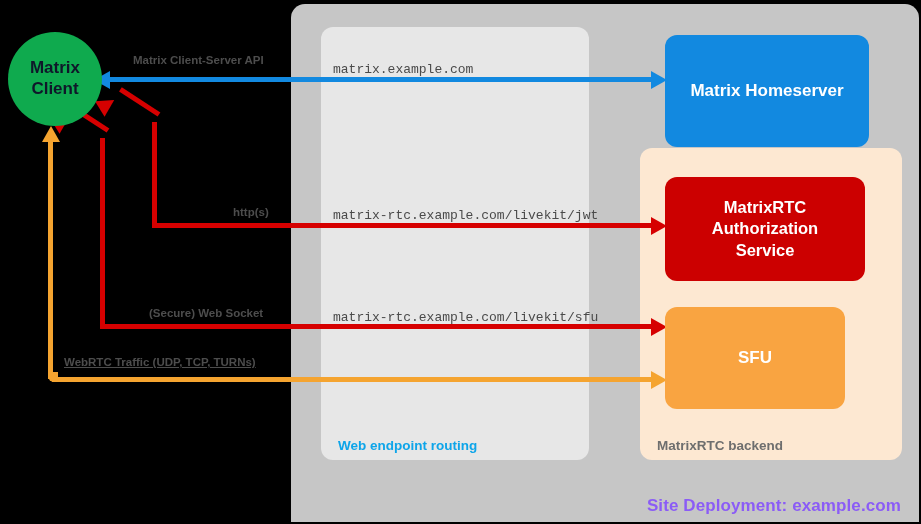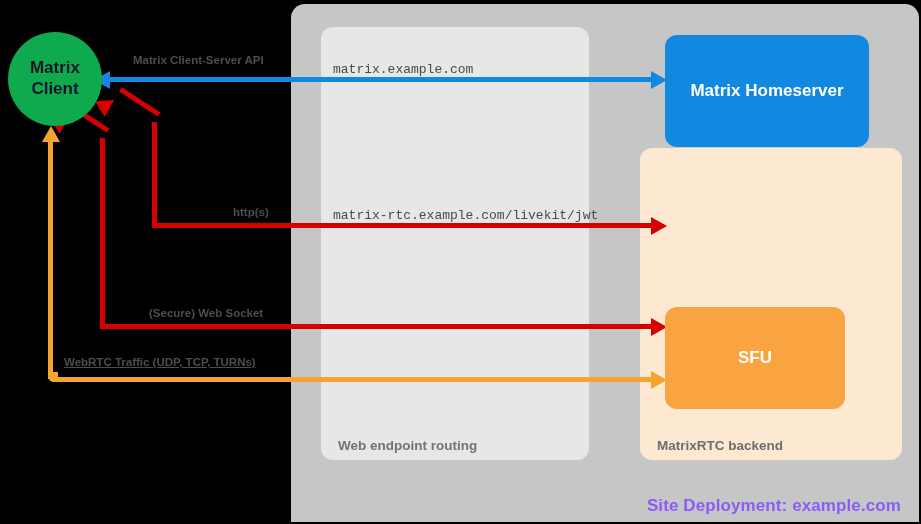--- a/index.html
+++ b/index.html
@@ -32,21 +32,21 @@
     letter-spacing: 0.1px;
   }
   #routing-panel {
     left: 321px; top: 27px;
     width: 268px; height: 433px;
     background: #e7e7e7;
     border-radius: 12px;
   }
   #routing-label {
     left: 338px; top: 438px;
-    color: #737373;
+    color: #0ea5e9;
     font-size: 13.5px;
     font-weight: bold;
   }
   #backend-panel {
     left: 640px; top: 148px;
     width: 262px; height: 312px;
     background: #fde8d2;
     border-radius: 12px;
   }
   #backend-label {
@@ -184,39 +184,47 @@
   <div class="abs arrow arr-right-red" style="left:651px; top:216.5px;"></div>
   <div class="abs edge-label" style="left:233px; top:206px;">http(s)</div>
   <div class="abs url-label" style="left:333px; top:208px;">matrix-rtc.example.com/livekit/jwt</div>
 
   <div class="abs hline red" style="left:100px; top:324px; width:553px;"></div>
   <div class="abs vline red" style="left:100px; top:138px; height:190px;"></div>
   <div class="abs red" style="left:66px; top:128px; width:42px; height:5px; transform: rotate(33deg); transform-origin: right center;"></div>
   <div class="abs arrow arr-diag-red" style="left:53px; top:113px; transform: rotate(58deg);"></div>
   <div class="abs arrow arr-right-red" style="left:651px; top:317.5px;"></div>
   <div class="abs edge-label" style="left:149px; top:307px;">(Secure) Web Socket</div>
+  <div class="abs url-label" style="left:333px; top:310px;">matrix-rtc.example.com/livekit/sfu</div>
 
   <div class="abs hline orange" style="left:52px; top:377px; width:601px;"></div>
   <div class="abs vline orange" style="left:48px; top:140px; height:239px;"></div>
   <div class="abs orange" style="left:48px; top:372px; width:10px; height:10px; border-radius: 0 0 0 6px;"></div>
   <div class="abs arrow arr-up-orange" style="left:41.5px; top:126px;"></div>
   <div class="abs arrow arr-right-orange" style="left:651px; top:370.5px;"></div>
   <div class="abs edge-label" style="left:64px; top:356px;text-decoration:underline;">WebRTC Traffic (UDP, TCP, TURNs)</div>
 
   <div class="abs" id="client-node">
     <div>
       <div>Matrix</div>
       <div>Client</div>
     </div>
   </div>
 
   <div class="abs node-box" id="homeserver-node">
     <span>Matrix Homeserver</span>
   </div>
 
+  <div class="abs node-box" id="auth-node">
+    <div>
+      <div>MatrixRTC</div>
+      <div>Authorization</div>
+      <div>Service</div>
+    </div>
+  </div>
 
   <div class="abs node-box" id="sfu-node">
     <span>SFU</span>
   </div>
 
   <div class="abs" id="routing-label">Web endpoint routing</div>
   <div class="abs" id="backend-label">MatrixRTC backend</div>
   <div class="abs" id="site-label">Site Deployment: example.com</div>
 
 </div>

